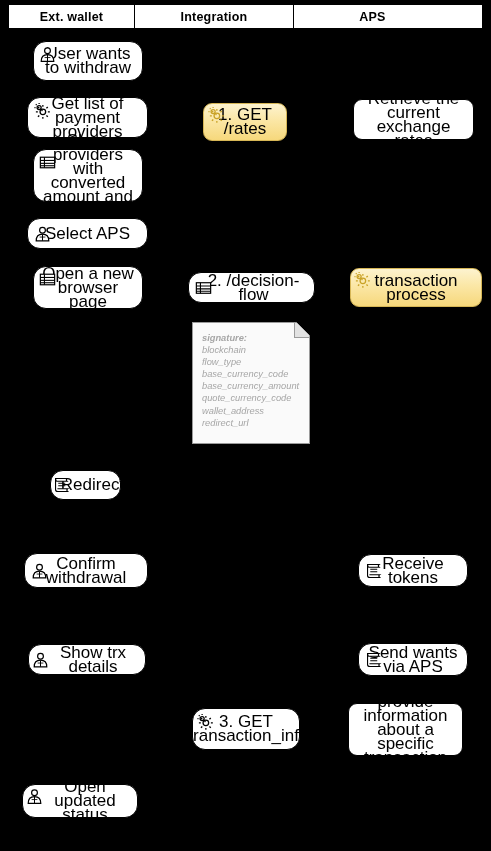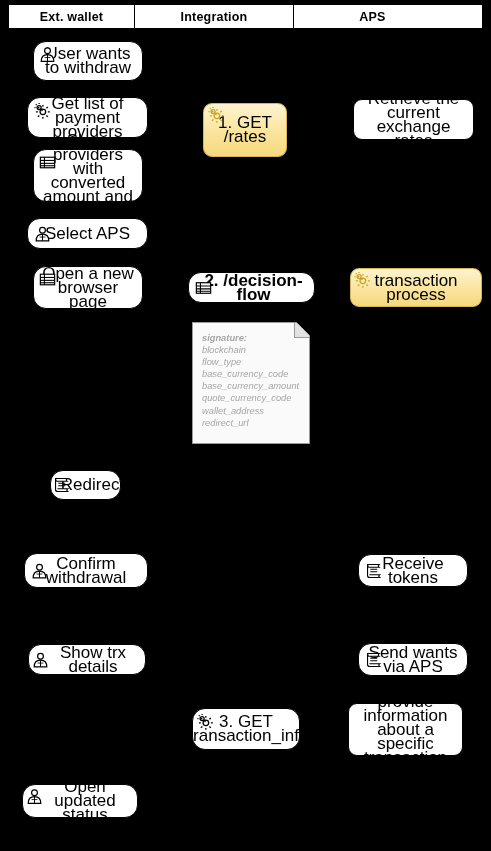--- a/index.html
+++ b/index.html
@@ -257,21 +257,21 @@
         <circle cx="10" cy="5.6" r="3.4" fill="#ffffff" stroke="#000" stroke-width="1.4"></circle>
         <path d="M2.6 18 C2.6 12.4 6 10.2 10 10.2 C14 10.2 17.4 12.4 17.4 18 Z" fill="#ffffff" stroke="#000" stroke-width="1.4"></path>
         <path d="M10 10.6 L10 18" stroke="#000" stroke-width="1.2"></path>
         <path d="M6.6 13.6 L13.4 13.6" stroke="#000" stroke-width="1"></path>
       </svg>
     </span>
     <span class="node-label" style="padding-left:10px;">Open updated
 status</span>
   </div>
 
-  <div class="node yellow" style="left:203px; top:103px; width:84px; height:54px;">
+  <div class="node yellow" style="left:203px; top:103px; width:84px; height:38px;">
     <span class="node-icon top-left" style="left:3px; top:2px;">
       <svg viewBox="0 0 20 20">
         <g fill="none" stroke="#c9a227" stroke-width="1.5">
           <circle cx="11.6" cy="11.6" r="3.3"></circle>
           <path d="M11.6 5.7 L11.6 3.4 M11.6 19.8 L11.6 17.5 M5.7 11.6 L3.4 11.6 M19.8 11.6 L17.5 11.6
                    M7.4 7.4 L5.8 5.8 M17.4 17.4 L15.8 15.8 M7.4 15.8 L5.8 17.4 M17.4 5.8 L15.8 7.4"></path>
           <circle cx="7.2" cy="6.6" r="2.4"></circle>
           <path d="M7.2 2.4 L7.2 1.1 M3 6.6 L1.7 6.6 M4.3 3.7 L3.3 2.7 M10.1 9.5 L11.1 10.5"></path>
         </g>
       </svg>
@@ -282,21 +282,21 @@
   <div class="node" style="left:188px; top:272px; width:127px; height:31px;">
     <span class="node-icon">
       <svg viewBox="0 0 20 20">
         <rect x="1.6" y="3.8" width="16.8" height="12.4" fill="#ffffff" stroke="#000" stroke-width="1.4"></rect>
         <line x1="1.6" y1="7.6" x2="18.4" y2="7.6" stroke="#000" stroke-width="1.3"></line>
         <line x1="1.6" y1="11" x2="18.4" y2="11" stroke="#000" stroke-width="1.3"></line>
         <line x1="1.6" y1="13.8" x2="18.4" y2="13.8" stroke="#000" stroke-width="1.3"></line>
         <line x1="6.4" y1="3.8" x2="6.4" y2="16.2" stroke="#000" stroke-width="1.3"></line>
       </svg>
     </span>
-    <span class="node-label" style="padding-left:4px;font-weight:bold;">2. /decision-flow</span>
+    <span class="node-label" style="padding-left:4px;">2. /decision-flow</span>
   </div>
 
   <div class="note" style="left:192px; top:322px; width:118px; height:122px;">
     <span class="fold"></span>
     <span class="note-line bold">signature:</span>
     <span class="note-line">blockchain</span>
     <span class="note-line">flow_type</span>
     <span class="note-line">base_currency_code</span>
     <span class="note-line">base_currency_amount</span>
     <span class="note-line">quote_currency_code</span>

